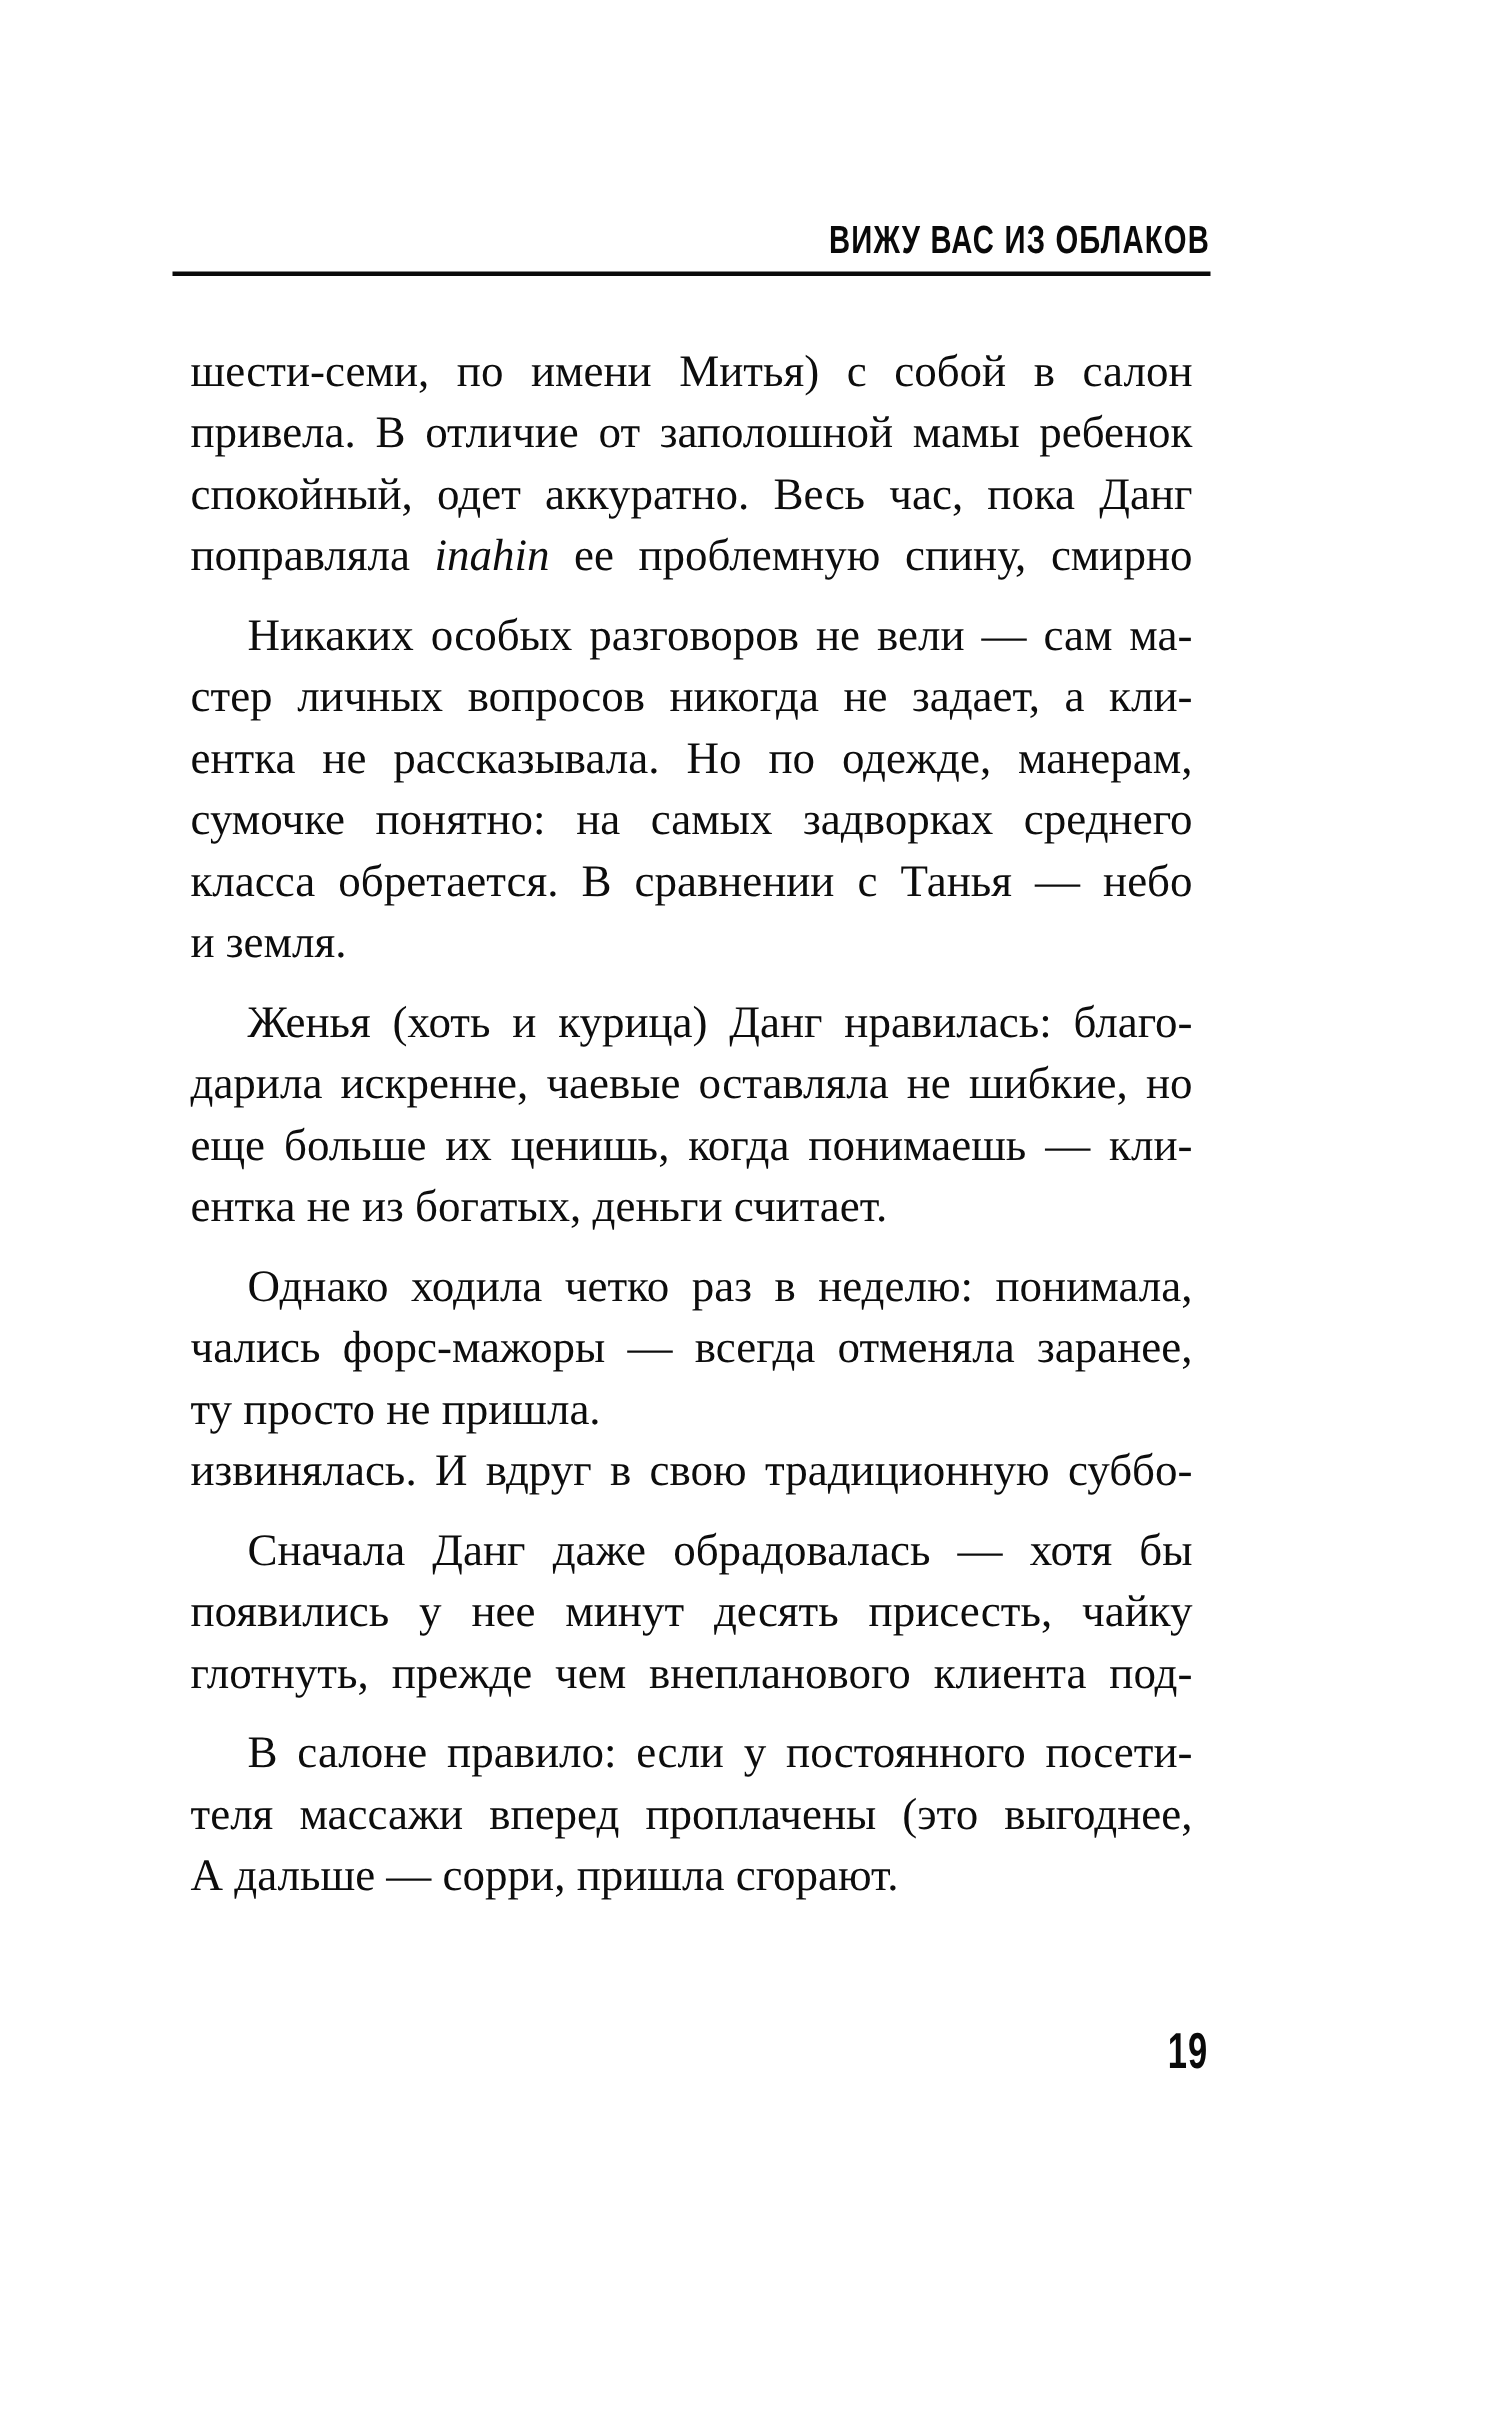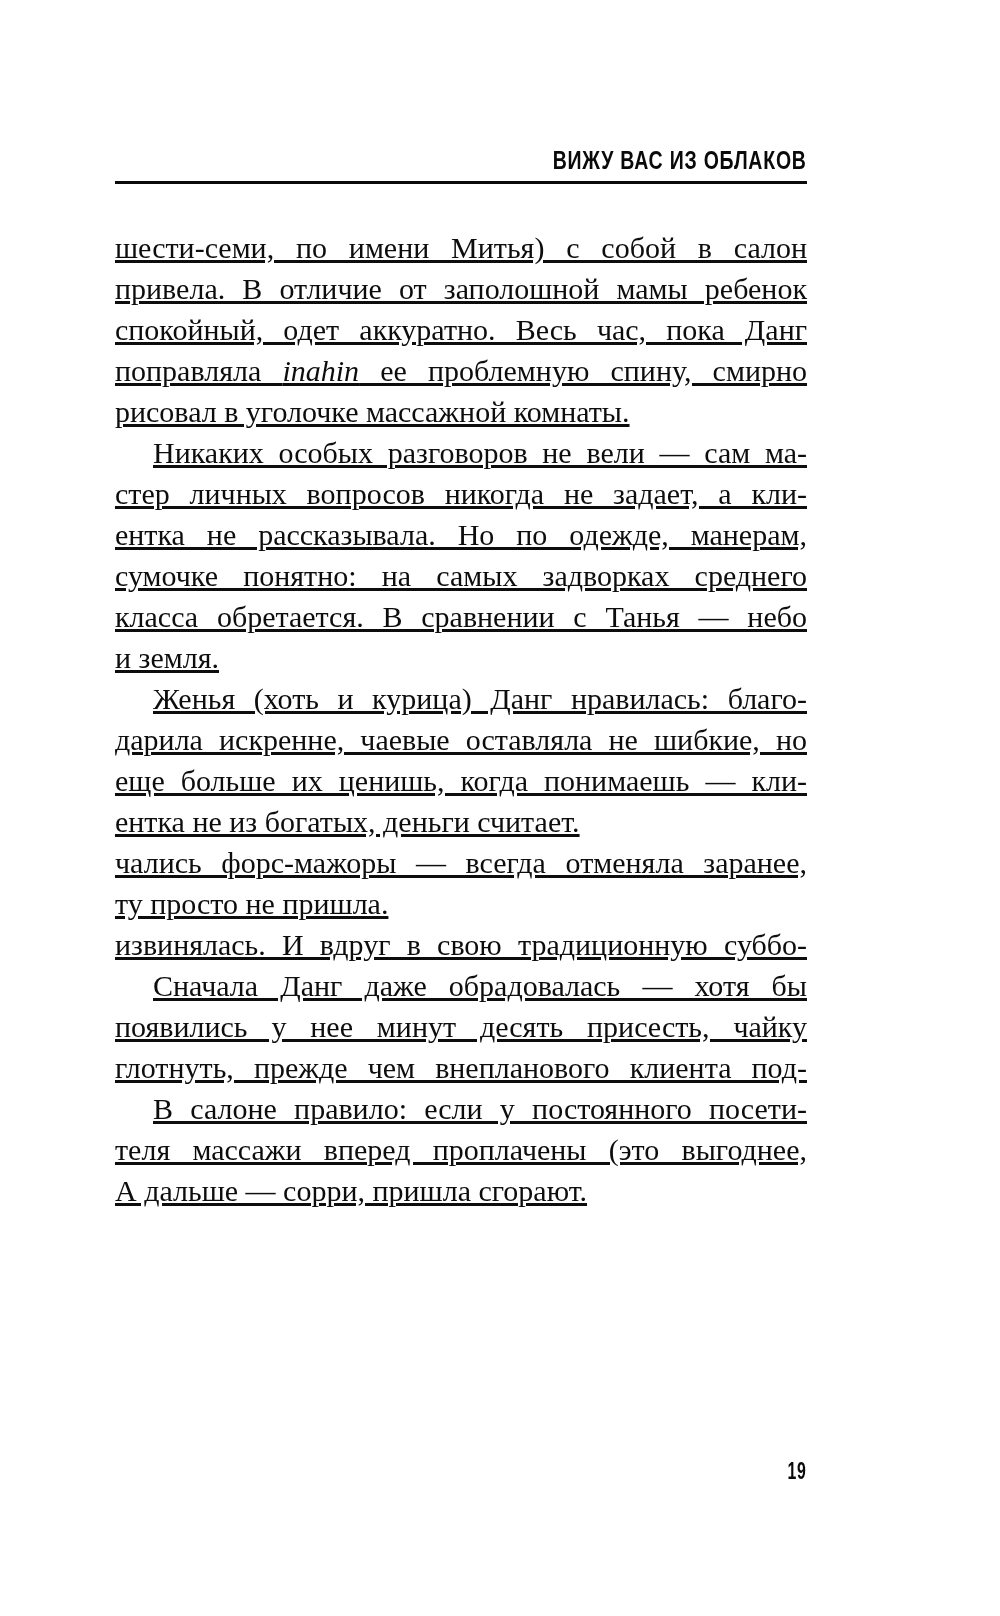--- a/index.html
+++ b/index.html
@@ -40,41 +40,41 @@
     background: #0a0a0a;
     margin-top: 8px;
   }
   .body-text {
     margin-top: 43px;
     font-family: "Liberation Serif", serif;
     font-size: 30px;
     line-height: 41px;
     color: #0d0d0d;
   }
-  .paragraph { margin: 0; text-decoration: underline; }
+  .paragraph { margin: 12px; }
   .line {
     text-align: justify;
     text-align-last: justify;
   }
   .line.last {
     text-align-last: left;
   }
   .line.indent {
     padding-left: 38px;
   }
   .line i {
     font-style: italic;
   }
   .page-number {
     position: absolute;
-    top: 1457px;
+    top: 1352px;
     right: 194px;
     font-family: "Liberation Sans", sans-serif;
     font-weight: bold;
-    font-size: 22px;
+    font-size: 32px;
     line-height: 30px;
     color: #0a0a0a;
     letter-spacing: 1px;
   }
   .page-number .squeeze {
     display: inline-block;
     transform: scaleX(0.72) scaleY(1.05);
     transform-origin: 100% 50%;
   }
 </style>
@@ -86,37 +86,37 @@
     <div class="header-title">
       <span class="squeeze">ВИЖУ ВАС ИЗ ОБЛАКОВ</span>
     </div>
     <div class="rule"></div>
     <div class="body-text">
         <div class="paragraph">
           <div class="line">шести-семи, по имени Митья) с собой в салон</div>
           <div class="line">привела. В отличие от заполошной мамы ребенок</div>
           <div class="line">спокойный, одет аккуратно. Весь час, пока Данг</div>
           <div class="line">поправляла <i>inahin</i> ее проблемную спину, смирно</div>
-          <div class="line last">рисовал в уголочке массажной комнаты.</div>
         </div>
         <div class="paragraph">
           <div class="line indent">Никаких особых разговоров не вели — сам ма-</div>
           <div class="line">стер личных вопросов никогда не задает, а кли-</div>
           <div class="line">ентка не рассказывала. Но по одежде, манерам,</div>
           <div class="line">сумочке понятно: на самых задворках среднего</div>
           <div class="line">класса обретается. В сравнении с Танья — небо</div>
           <div class="line last">и земля.</div>
         </div>
         <div class="paragraph">
           <div class="line indent">Женья (хоть и курица) Данг нравилась: благо-</div>
           <div class="line">дарила искренне, чаевые оставляла не шибкие, но</div>
           <div class="line">еще больше их ценишь, когда понимаешь — кли-</div>
           <div class="line last">ентка не из богатых, деньги считает.</div>
         </div>
         <div class="paragraph">
+          <div class="line indent">Однако ходила четко раз в неделю: понимала,</div>
           <div class="line">чались форс-мажоры — всегда отменяла заранее,</div>
           <div class="line last">ту просто не пришла.</div>
           <div class="line">извинялась. И вдруг в свою традиционную суббо-</div>
         </div>
         <div class="paragraph">
           <div class="line indent">Сначала Данг даже обрадовалась — хотя бы</div>
           <div class="line">появились у нее минут десять присесть, чайку</div>
           <div class="line">глотнуть, прежде чем внепланового клиента под-</div>
         </div>
         <div class="paragraph">

